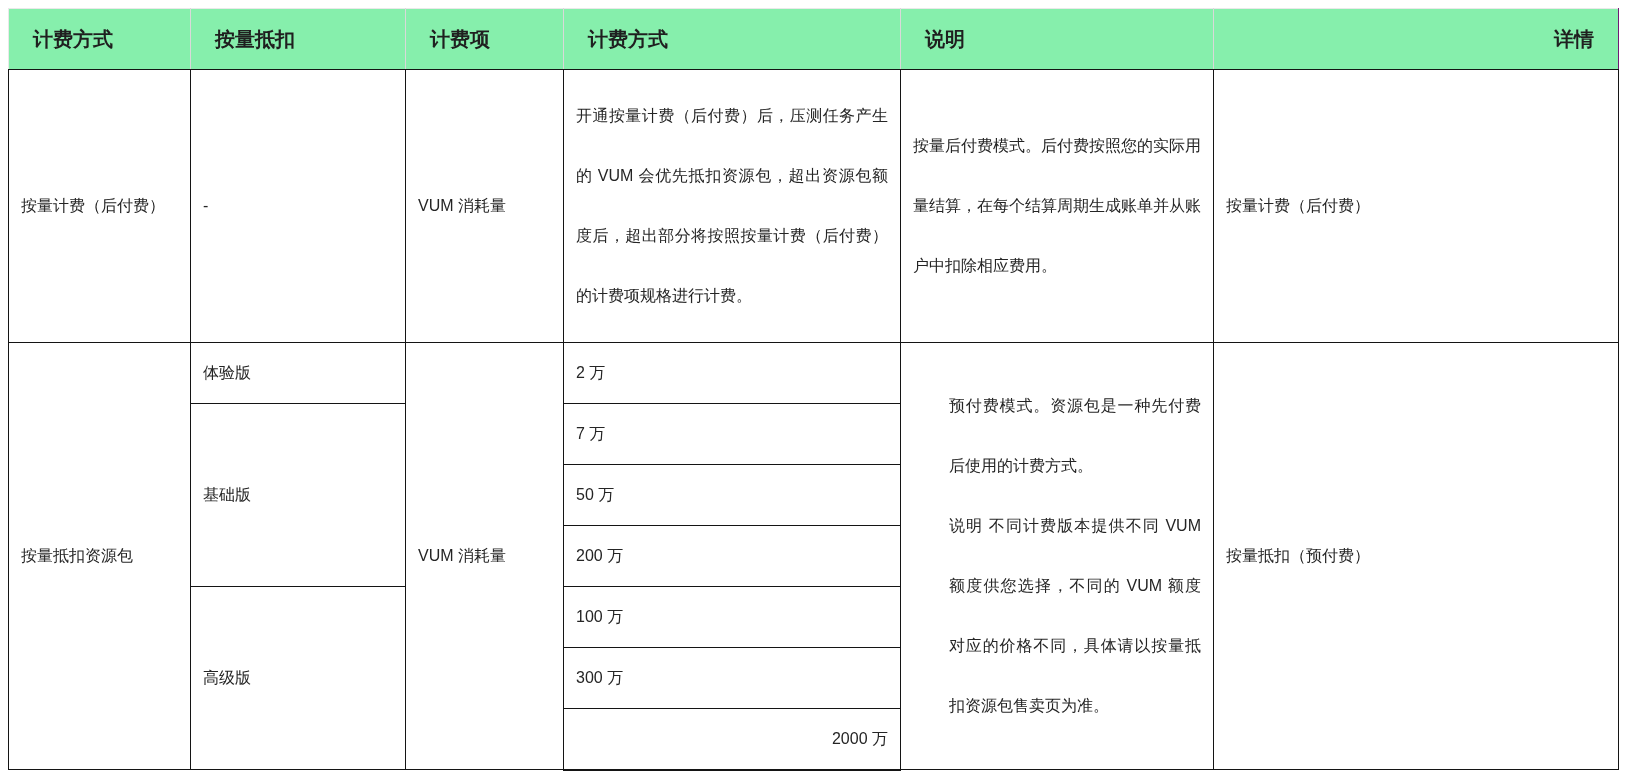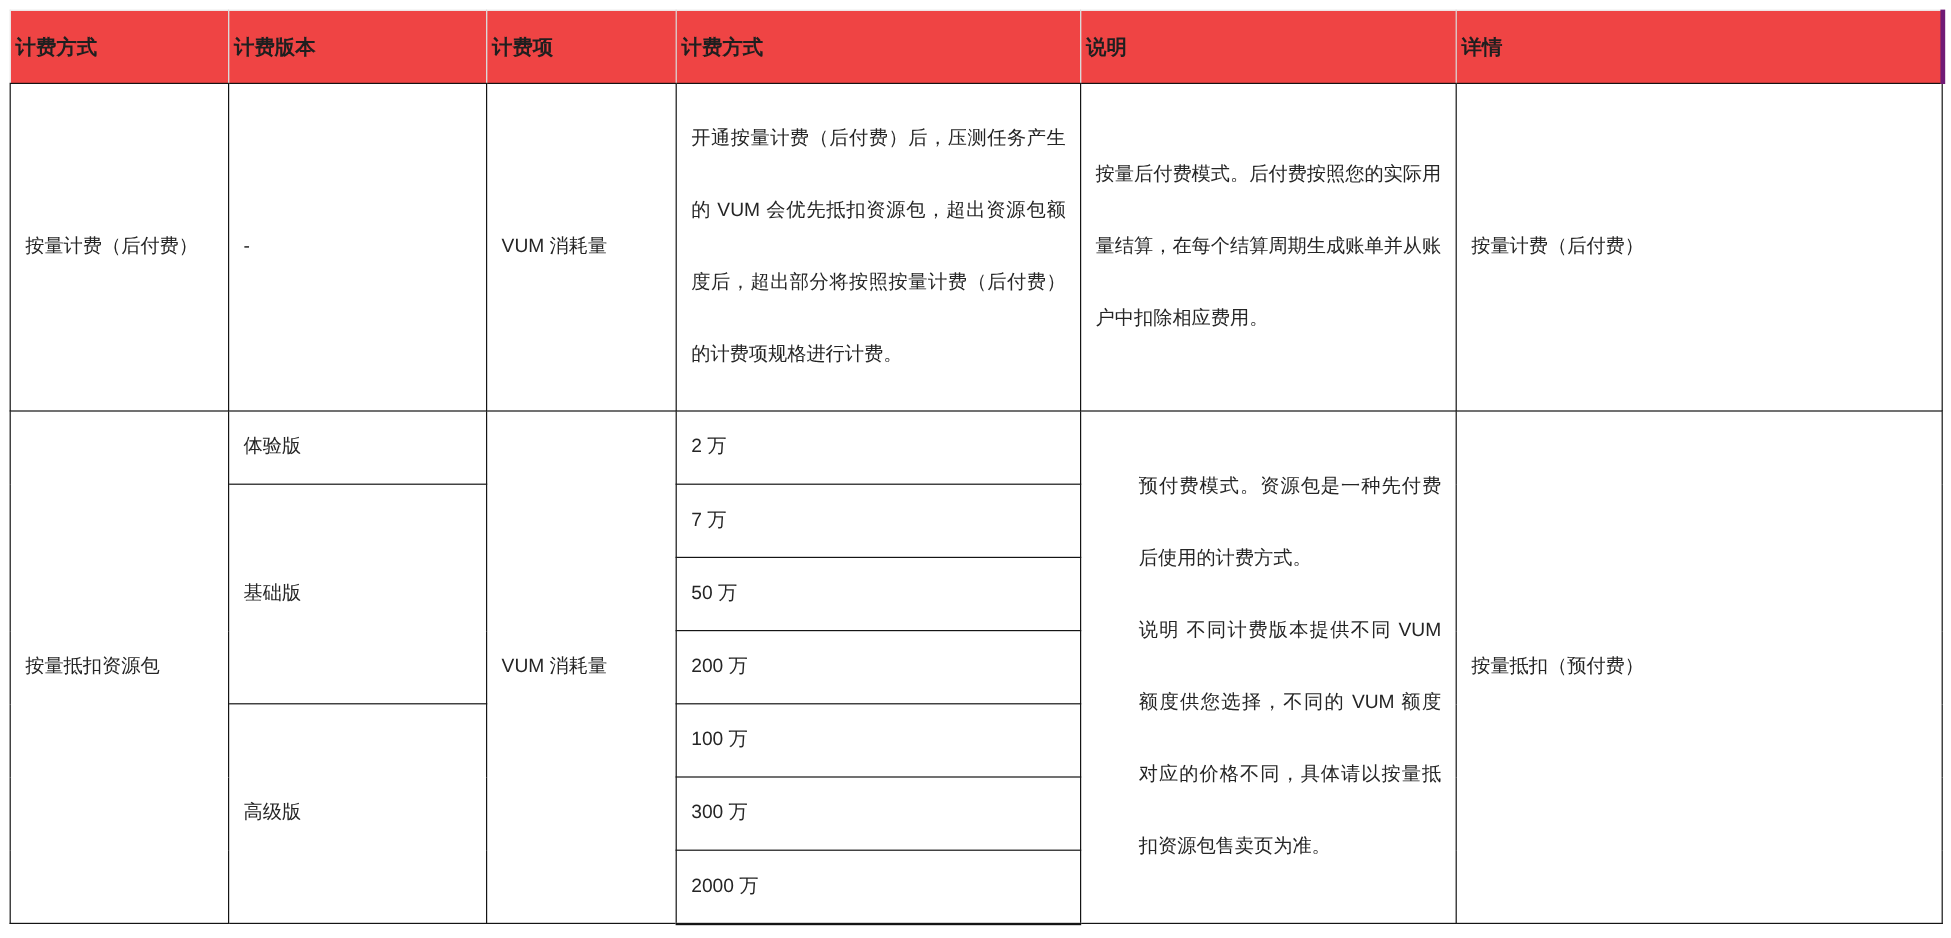--- a/index.html
+++ b/index.html
@@ -22,47 +22,47 @@
     top: 8px;
     width: 1610px;
   }
   table.billing {
     border-collapse: collapse;
     table-layout: fixed;
     width: 100%;
   }
   
   thead th {
-    background: #ef4444;
+    background: #86efac;
     font-weight: bold;
-    font-size: 17px;
+    font-size: 20px;
     text-align: left;
     vertical-align: middle;
     height: 60px;
-    padding: 0 4px;
+    padding: 0 24px;
     border-top: 1px solid #e9e9e9;
     border-left: 1px solid #d9d9d9;
     border-right: 1px solid #d9d9d9;
     border-bottom: 1px solid #141414;
     color: #1f1f1f;
   }
   thead th:first-child { border-left: 1px solid #e9e9e9; }
-  thead th:last-child  { border-right: 4px solid #701a75; }
+  thead th:last-child  { border-right: 1px solid #701a75; text-align: right; }
   
   tbody td {
     border: 1px solid #141414;
     background: #ffffff;
     font-size: 16px;
     vertical-align: middle;
     padding: 16px 12px;
     color: #252525;
   }
   tbody tr.row-main     { height: 248px; }
   tbody tr.row-sub      { height: 61px;  }
-  table.billing tbody tr:last-child td { border-bottom: 2px solid #141414; }
+  table.billing tbody tr:last-child td { border-bottom: 2px solid #141414; text-align: right; }
   .para {
     line-height: 60px;
     text-align: justify;
   }
   .para-block { line-height: 60px; text-align: justify; margin-left: 36px; }
   .single { line-height: 20px; }
 </style>
 </head>
 <body>
 
@@ -73,21 +73,21 @@
         <col style="width:182px">
         <col style="width:215px">
         <col style="width:158px">
         <col style="width:337px">
         <col style="width:313px">
         <col style="width:405px">
       </colgroup>
       <thead>
         <tr>
           <th><span>计费方式</span></th>
-          <th><span>计费版本</span></th>
+          <th><span>按量抵扣</span></th>
           <th><span>计费项</span></th>
           <th><span>计费方式</span></th>
           <th><span>说明</span></th>
           <th><span>详情</span></th>
         </tr>
       </thead>
       <tbody>
 
         <tr class="row-main">
           <td>

